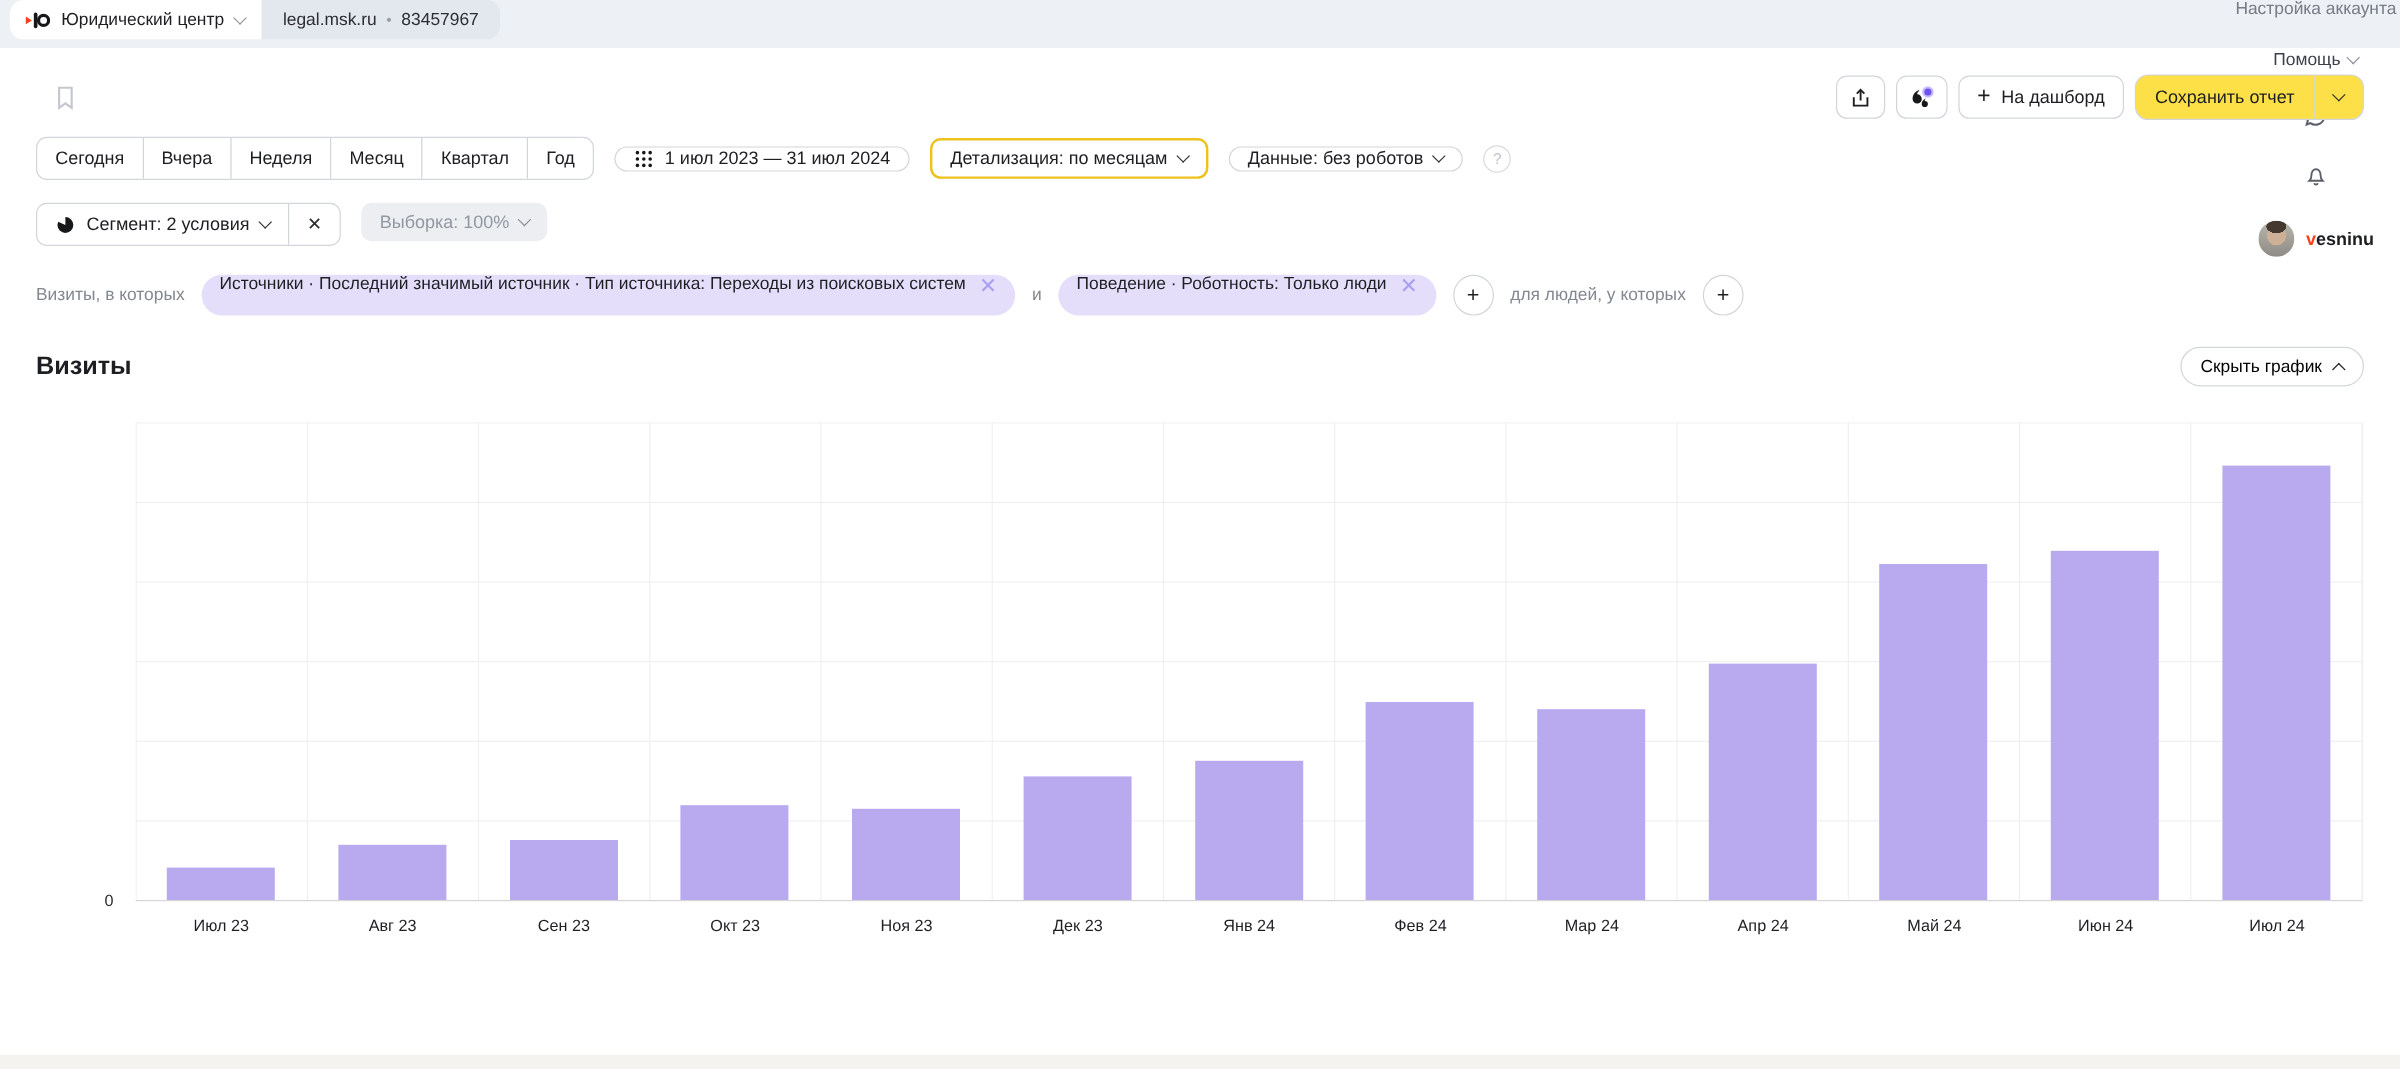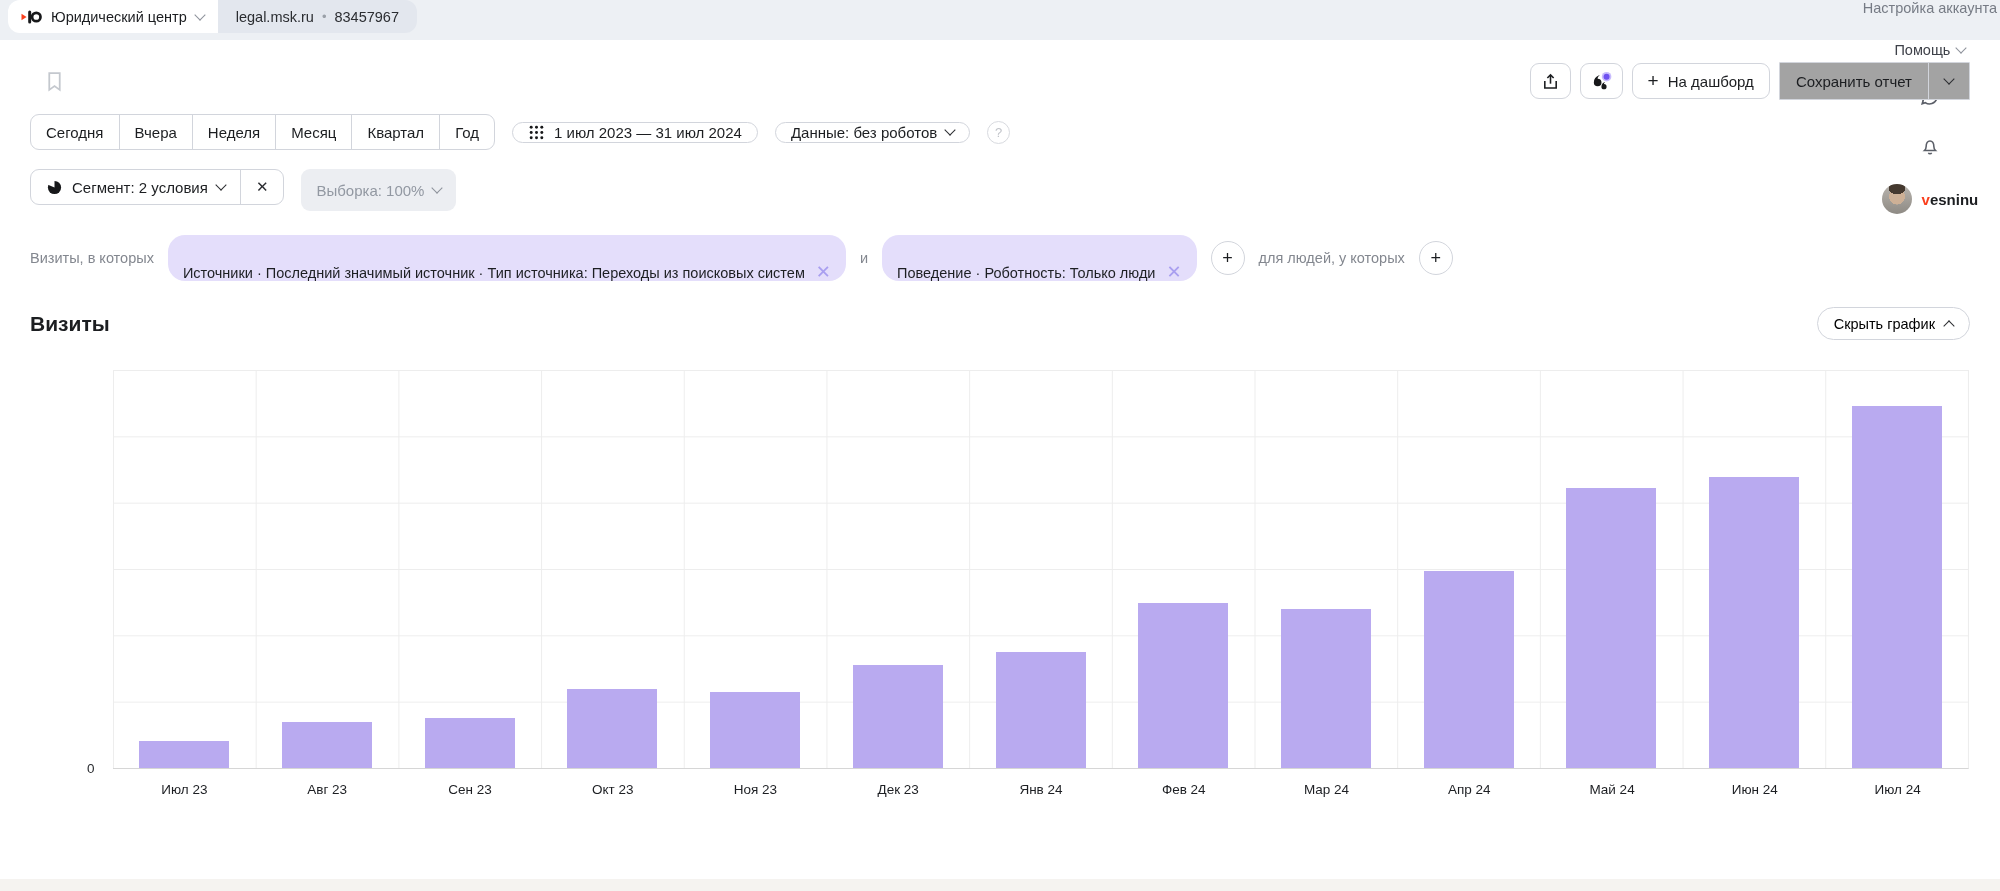--- a/index.html
+++ b/index.html
@@ -46,40 +46,40 @@
   .chev.up{transform:rotate(-135deg);margin-top:4px;}
 
   
   .content{padding:0 30px;}
   .title-row{display:flex;align-items:center;margin-top:22px;}
   .page-title{font-size:28px;font-weight:500;letter-spacing:.2px;}
   .bookmark{margin-left:14px;display:flex;align-items:center;cursor:pointer;}
   .title-actions{margin-left:auto;display:flex;align-items:center;gap:9px;}
   .btn{display:flex;align-items:center;gap:9px;height:36px;padding:0 15px;border:1px solid var(--border);border-radius:9px;background:#fff;font-size:15px;color:var(--text);cursor:pointer;white-space:nowrap;}
   .btn.icon-only{padding:0 9px;}
-  .split{display:flex;align-items:stretch;height:36px;border:1px solid var(--border);border-radius:1px;overflow:hidden;background:#a3a3a3;}
+  .split{display:flex;align-items:stretch;height:36px;border:1px solid var(--border);border-radius:11px;overflow:hidden;background:#fde047;}
   .split .part{display:flex;align-items:center;padding:0 16px;font-size:15px;cursor:pointer;gap:9px;}
   .split .part + .part{border-left:1px solid var(--border);}
   .plus-glyph{font-size:19px;font-weight:400;line-height:1;margin-top:-2px;}
 
   .filter-row{display:flex;align-items:center;margin-top:14px;gap:17px;}
   .seg-group{display:flex;align-items:stretch;height:34px;border:1px solid var(--border);border-radius:9px;overflow:hidden;background:#fff;}
   .seg-item{display:flex;align-items:center;padding:0 15px;font-size:15px;cursor:pointer;}
   .seg-item + .seg-item{border-left:1px solid var(--border);}
   .btn.h34{height:21px;border-radius:16px;}
   .btn.yellow{border:2px solid var(--yellow);height:34px;}
   .help-circle{width:21px;height:21px;border-radius:50%;border:1.6px solid #d8dadf;color:#c0c3c9;font-size:13px;display:flex;align-items:center;justify-content:center;cursor:pointer;}
 
   .segment-row{display:flex;margin-top:19px;gap:17px;}
   .x-glyph{font-size:15px;color:#2b2d31;}
-  .pill-muted{display:flex;align-items:center;gap:9px;height:42px;padding:0 15px;border-radius:9px;background:#eceef2;color:#9298a2;font-size:15px;cursor:pointer;}
+  .pill-muted{display:flex;align-items:center;gap:9px;height:32px;padding:0 15px;border-radius:9px;background:#eceef2;color:#9298a2;font-size:15px;cursor:pointer;}
 
   .chips-row{display:flex;align-items:center;margin-top:24px;gap:14px;}
   .muted-label{color:var(--muted);font-size:14.5px;}
-  .chip{display:flex;align-items:flex-end;gap:11px;background:var(--chip-bg);border-radius:17px;height:46px;padding:0 15px;font-size:14.5px;color:#1d1f23;cursor:pointer;white-space:nowrap;}
+  .chip{display:flex;align-items:flex-start;gap:11px;background:var(--chip-bg);border-radius:17px;height:34px;padding:0 15px;font-size:14.5px;color:#1d1f23;cursor:pointer;white-space:nowrap;}
   .chip .x{color:var(--chip-x);font-size:18px;line-height:1;cursor:pointer;}
   .circle-plus{width:32px;height:32px;border-radius:50%;border:1px solid var(--border);background:#fff;display:flex;align-items:center;justify-content:center;font-size:18px;cursor:pointer;}
 
   .section-row{display:flex;align-items:center;margin-top:26px;}
   .section-title{font-size:21px;font-weight:600;}
   .hide-chart{margin-left:auto;display:flex;align-items:center;gap:10px;height:33px;padding:0 16px;border:1px solid var(--border);border-radius:17px;background:#fff;font-size:14.5px;cursor:pointer;}
 
   
   .chart-wrap{position:relative;margin:30px 31px 0 83px;}
   .plot{position:relative;height:398px;margin-left:30px;border-bottom:1px solid var(--axis);border-right:1px solid var(--grid);
@@ -201,20 +201,24 @@
             <circle cx="3" cy="8" r="1.4"></circle>
               <circle cx="8" cy="8" r="1.4"></circle>
               <circle cx="13" cy="8" r="1.4"></circle>
             <circle cx="3" cy="13" r="1.4"></circle>
               <circle cx="8" cy="13" r="1.4"></circle>
               <circle cx="13" cy="13" r="1.4"></circle>
           </g>
         </svg>
         <span>1 июл 2023 — 31 июл 2024</span>
       </button>
+      <button class="btn yellow">
+        <span>Детализация: по месяцам</span>
+        <span class="chev dark"></span>
+      </button>
       <button class="btn h34">
         <span>Данные: без роботов</span>
         <span class="chev dark"></span>
       </button>
       <span class="help-circle">?</span>
     </div>
 
     <div class="segment-row">
       <div class="seg-group">
         <span class="seg-item" style="gap:9px;">

